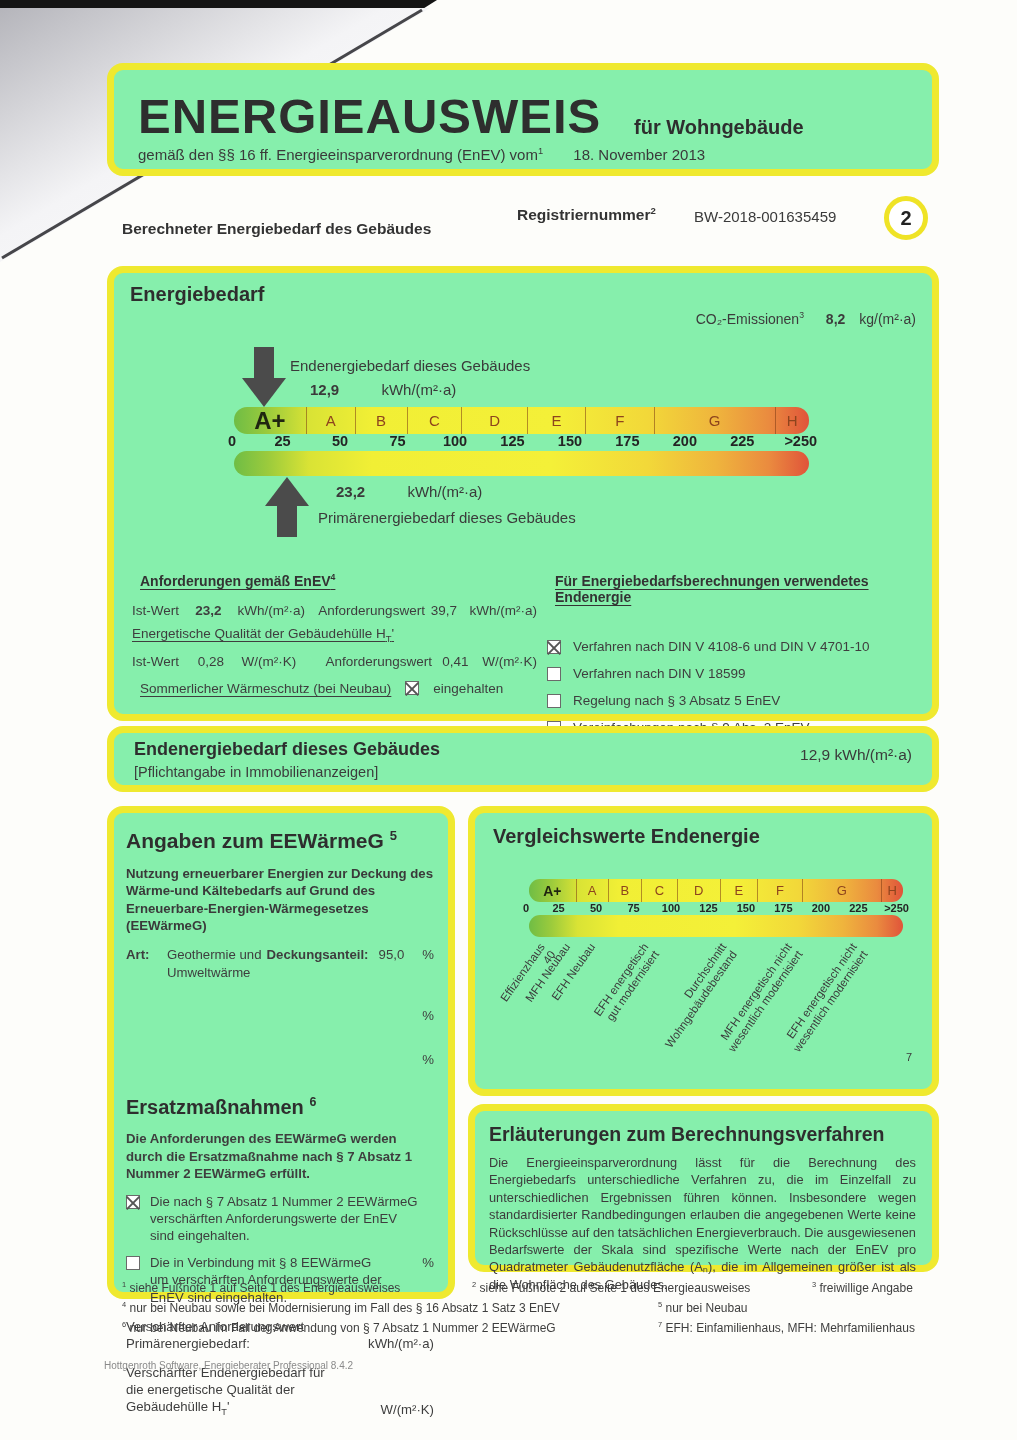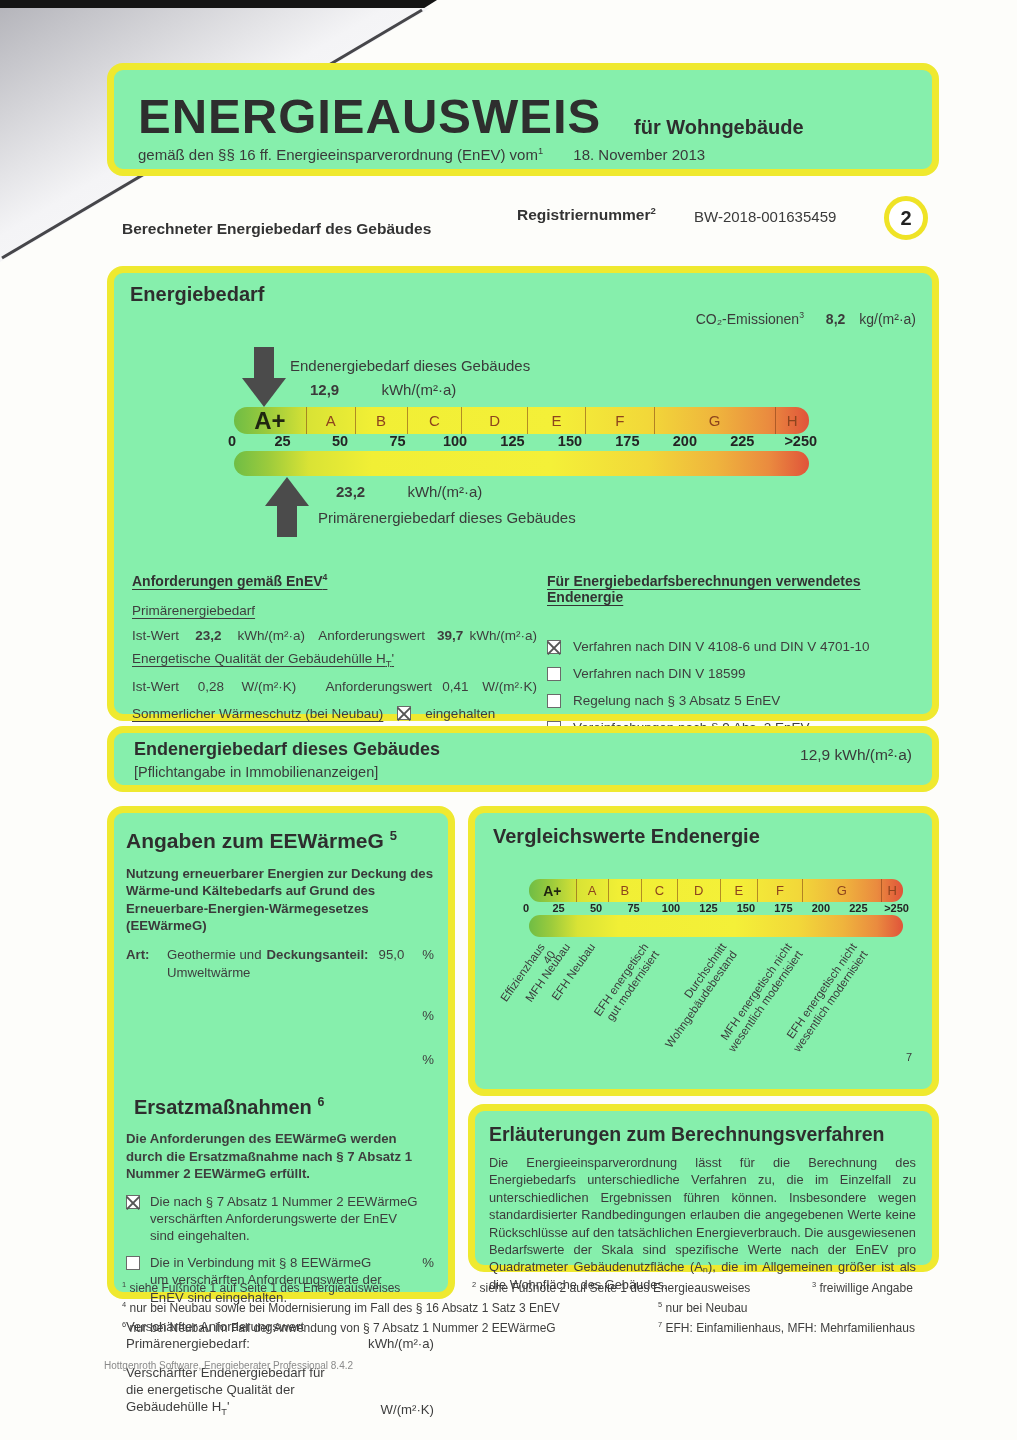--- a/index.html
+++ b/index.html
@@ -5,21 +5,21 @@
   html,body{margin:0;padding:0;background:#e9e9e9;}
   .page{position:relative;width:1017px;height:1440px;background:#fdfdfa;overflow:hidden;
         font-family:"Liberation Sans",sans-serif;color:#3e3e3e;}
   
   .scan-corner{position:absolute;left:0;top:0;pointer-events:none;}
   .scan-topbar{position:absolute;left:0;top:0;width:437px;height:11px;background:#141414;
                clip-path:polygon(0 0,100% 0,96% 100%,0 100%);}
   
   .ybox{position:absolute;background:#86efac;border:7px solid #efe92f;border-radius:16px;box-sizing:border-box;}
   .sup{font-size:.62em;vertical-align:super;line-height:0;}
-  .u{text-decoration:underline;text-underline-offset:3px;}
+  .u{text-decoration:underline;text-underline-offset:3px;margin-left:8px;}
   
   .hdr-title{position:absolute;left:24px;top:18px;font-size:49px;font-weight:bold;letter-spacing:1px;color:#2e2e2e;}
   .hdr-for{position:absolute;left:520px;top:46px;font-size:20px;font-weight:bold;color:#2e2e2e;}
   .hdr-sub{position:absolute;left:24px;top:76px;font-size:15px;color:#3a3a3a;}
   .hdr-date{margin-left:26px;}
   .meta-label{position:absolute;left:122px;top:220px;font-size:15.5px;font-weight:bold;color:#333;}
   .meta-reg{position:absolute;left:517px;top:206px;font-size:15.5px;font-weight:bold;color:#333;}
   .meta-regval{position:absolute;left:694px;top:208px;font-size:15px;color:#3a3a3a;}
   .page-circle{position:absolute;left:884px;top:196px;width:34px;height:34px;border:5px solid #efe326;
                border-radius:50%;display:flex;align-items:center;justify-content:center;
@@ -51,21 +51,21 @@
   .tick-row span{flex:1;text-align:center;}
   .tick-row span:first-child{flex:.45;text-align:left;}
   .tick-row span:last-child{flex:.8;text-align:right;}
   .prim-cluster .arrow{left:151px;top:132px;}
   .columns{position:absolute;left:18px;top:300px;width:780px;display:flex;}
   .col-l{width:405px;font-size:13.5px;}
   .col-r{width:375px;margin-left:10px;font-size:13.5px;}
   .colhead{font-weight:bold;font-size:14px;color:#333;margin-bottom:14px;}
   .row-ist{display:flex;align-items:baseline;margin:10px 0 8px 0;}
   .row-ist .lw{width:72px;} .row-ist .vb{font-weight:bold;width:48px;}
-  .row-ist .un{width:92px;} .row-ist .aw{width:128px;} .row-ist .vb2{font-weight:bold;width:44px;text-align:center;}
+  .row-ist .un{width:92px;} .row-ist .aw{width:128px;} .row-ist .vb2{font-weight:normal;width:44px;}
   .row-ist .vn{width:48px;} .row-ist .vn2{width:44px;}
   .subhead{margin:8px 0 2px 0;}
   .sommer-row{display:flex;align-items:center;gap:14px;margin-top:12px;}
   .cb{display:inline-block;width:12px;height:12px;border:1.5px solid #6a6a6a;position:relative;flex:none;background:#fff;}
   .cb.checked::before,.cb.checked::after{content:"";position:absolute;left:-3px;right:-3px;top:50%;height:1.8px;background:#555;}
   .cb.checked::before{transform:rotate(45deg);} .cb.checked::after{transform:rotate(-45deg);}
   .vf-item{display:flex;align-items:flex-start;gap:12px;margin-bottom:10px;line-height:1.25;}
   .vf-item .cb{margin-top:1px;}
   .vf-list{margin-top:34px;}
   
@@ -77,21 +77,21 @@
   .ee-head{font-size:21px;font-weight:bold;color:#2e2e2e;margin:8px 0 10px 0;}
   .ee-body{padding:6px 14px 0 12px;font-size:13.2px;line-height:1.32;}
   .ee-intro{font-weight:bold;color:#3a3a3a;}
   .art-row{display:flex;margin-top:12px;}
   .art-row .al{font-weight:bold;width:46px;}
   .art-row .av{width:112px;}
   .art-row .dl{font-weight:bold;width:110px;}
   .art-row .dv{width:38px;text-align:right;margin-left:2px;}
   .art-row .pc{margin-left:18px;}
   .pct-row{text-align:right;padding-right:0px;margin-top:26px;}
-  .ersatz-head{font-size:20px;font-weight:bold;color:#2e2e2e;margin:26px 0 10px 8px;}
+  .ersatz-head{font-size:20px;font-weight:bold;color:#2e2e2e;margin:26px 0 10px 0;}
   .ersatz-intro{font-weight:bold;}
   .ee-cb{display:flex;gap:10px;margin-top:10px;line-height:1.3;}
   .ee-cb .cb{margin-top:2px;}
   .ee-cb .pc{margin-left:auto;}
   .req-row{display:flex;align-items:flex-end;margin-top:12px;}
   .req-row .rl{width:212px;line-height:1.3;}
   .req-row .ru{margin-left:auto;}
   
   .vg-head{position:absolute;left:18px;top:12px;font-size:20px;font-weight:bold;color:#2e2e2e;}
   .vg-bar{position:absolute;left:54px;width:374px;border-radius:11px;
@@ -210,21 +210,20 @@
         <span class="unit">kWh/(m²·a)</span>
       </div>
       <div class="val-line" style="left:204px;top:166px;">Primärenergiebedarf dieses Gebäudes</div>
     </div>
 
     <div class="columns">
       <div class="col-l">
         <div class="colhead u">
           <span>Anforderungen gemäß EnEV</span><sup class="sup">4</sup>
         </div>
-        <div class="subhead u">Primärenergiebedarf</div>
         <div class="row-ist">
           <span class="lw">Ist-Wert</span>
           <span class="vb">23,2</span>
           <span class="un">kWh/(m²·a)</span>
           <span class="aw">Anforderungswert</span>
           <span class="vb2">39,7</span>
           <span>kWh/(m²·a)</span>
         </div>
         <div class="subhead u">
           <span>Energetische Qualität der Gebäudehülle H</span><sub style="font-size:.7em;">T</sub><span>'</span>

